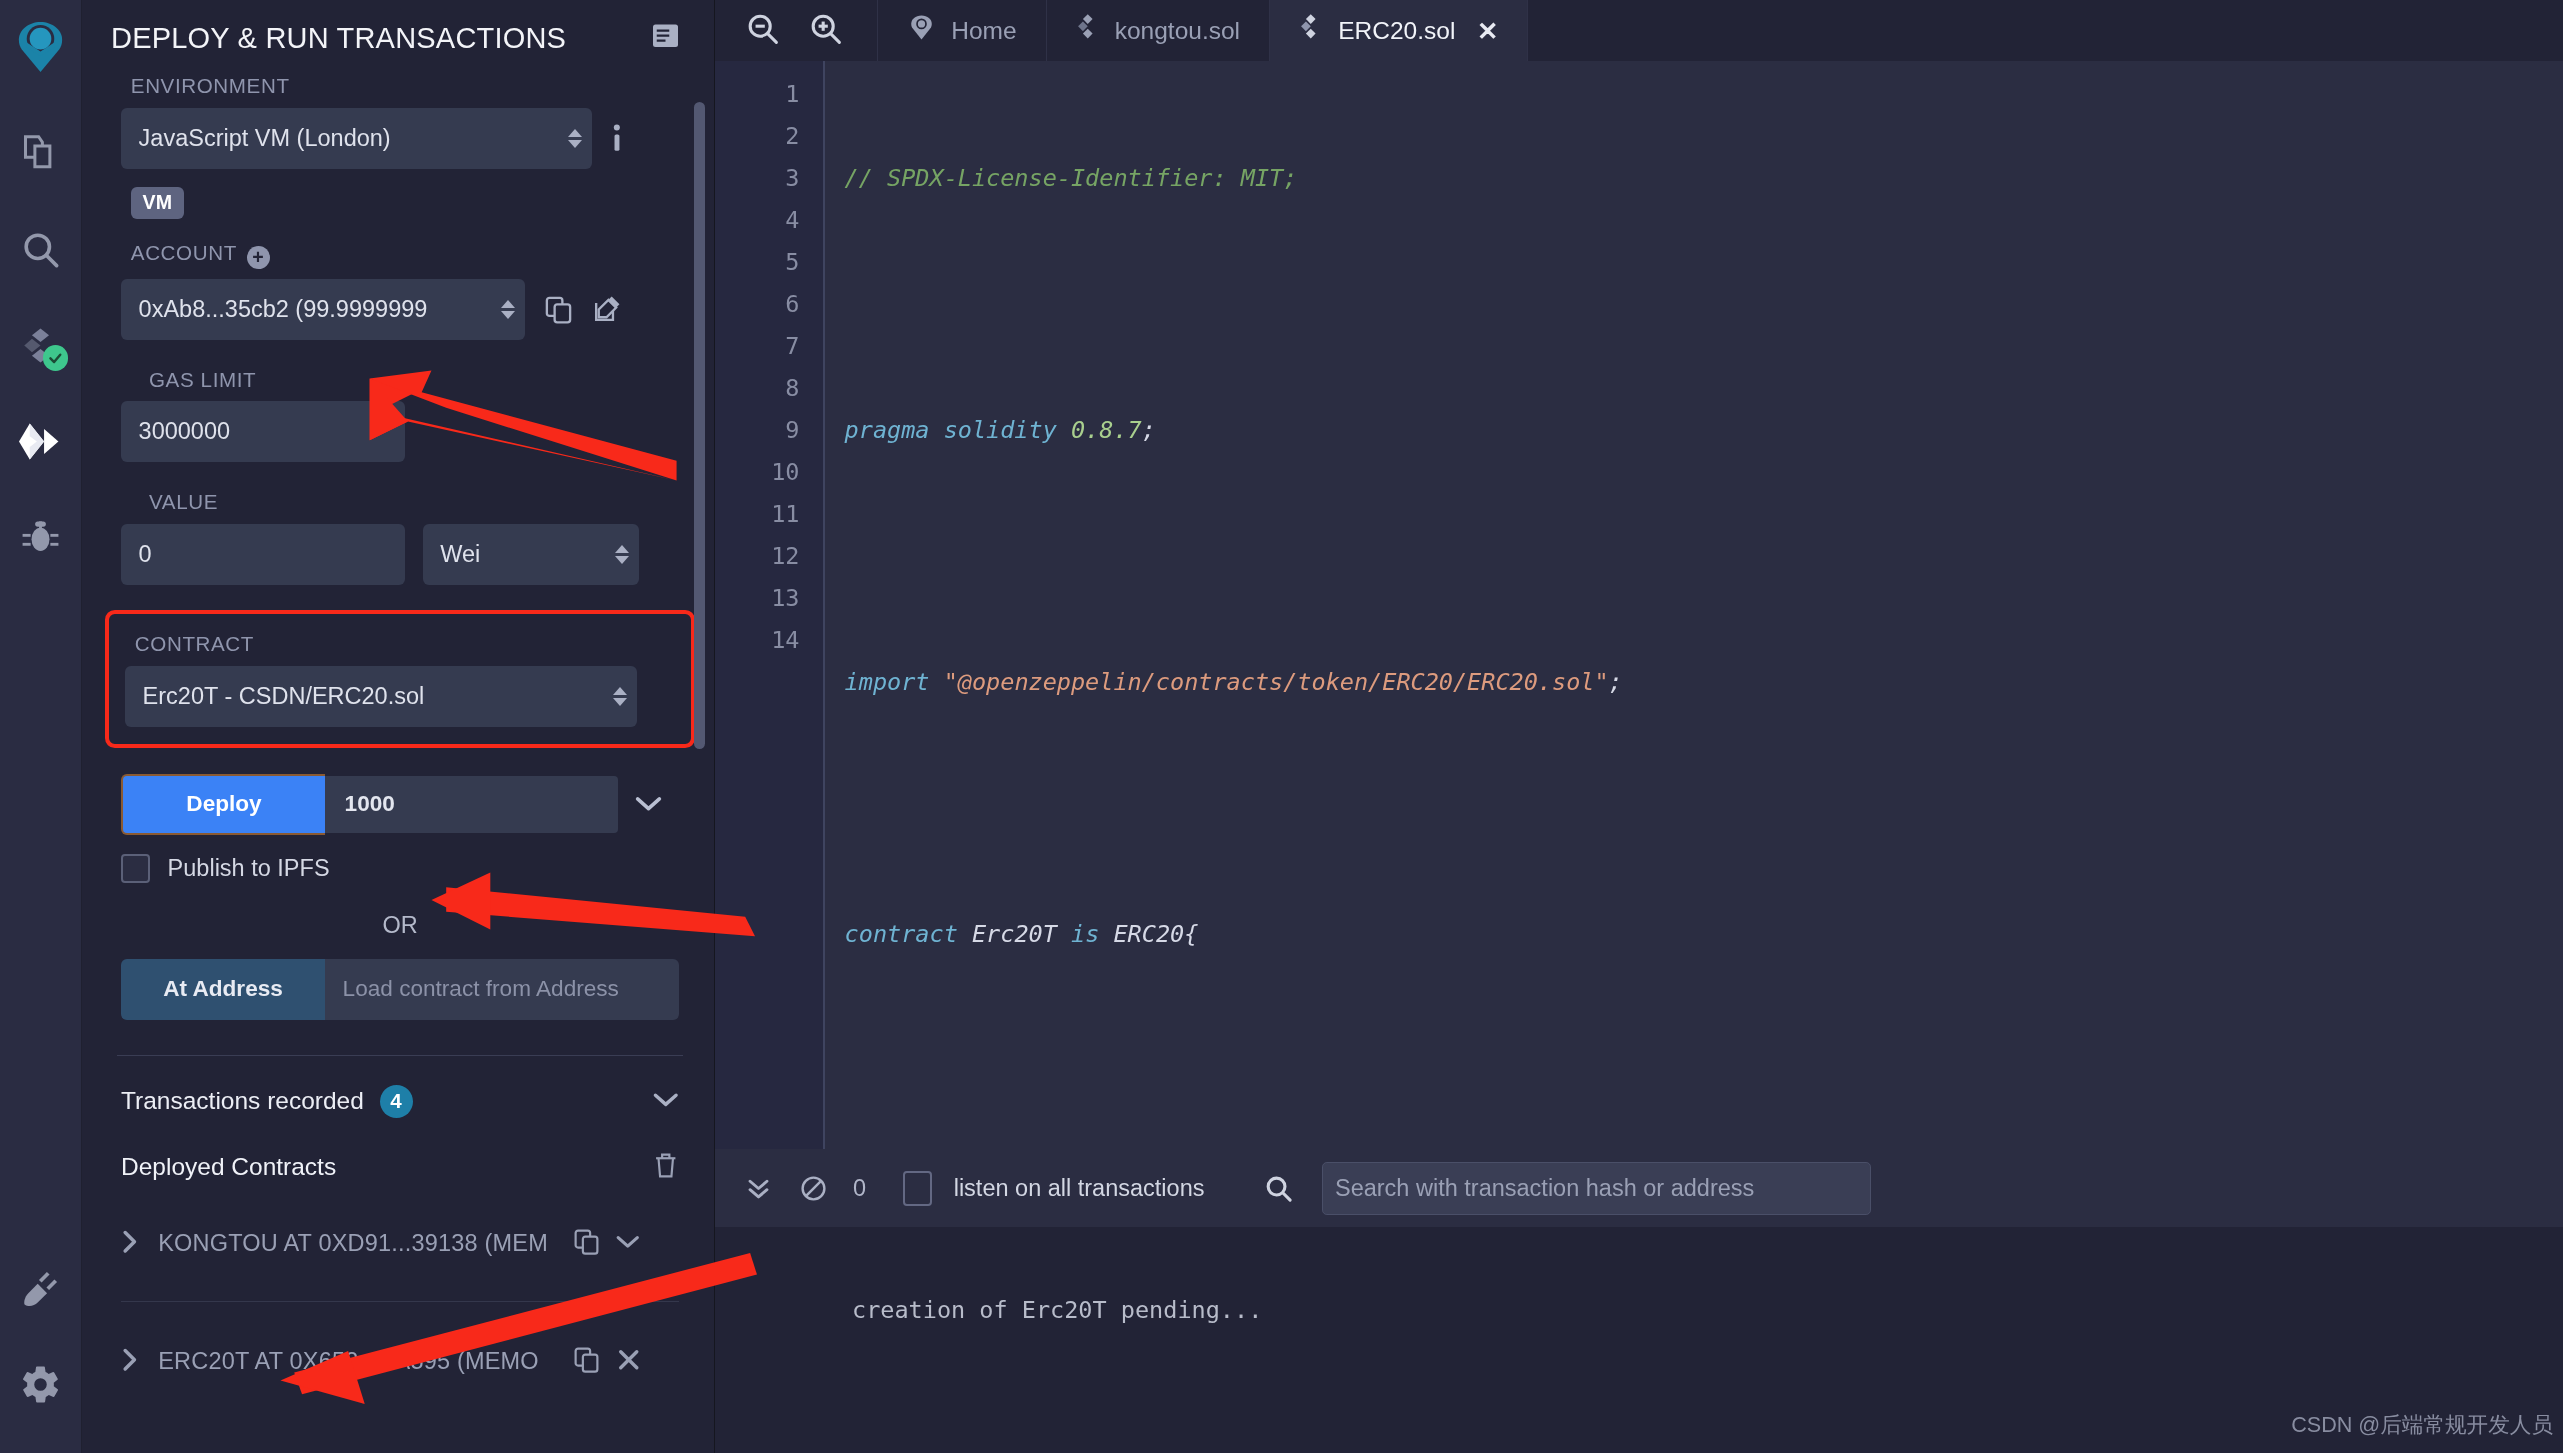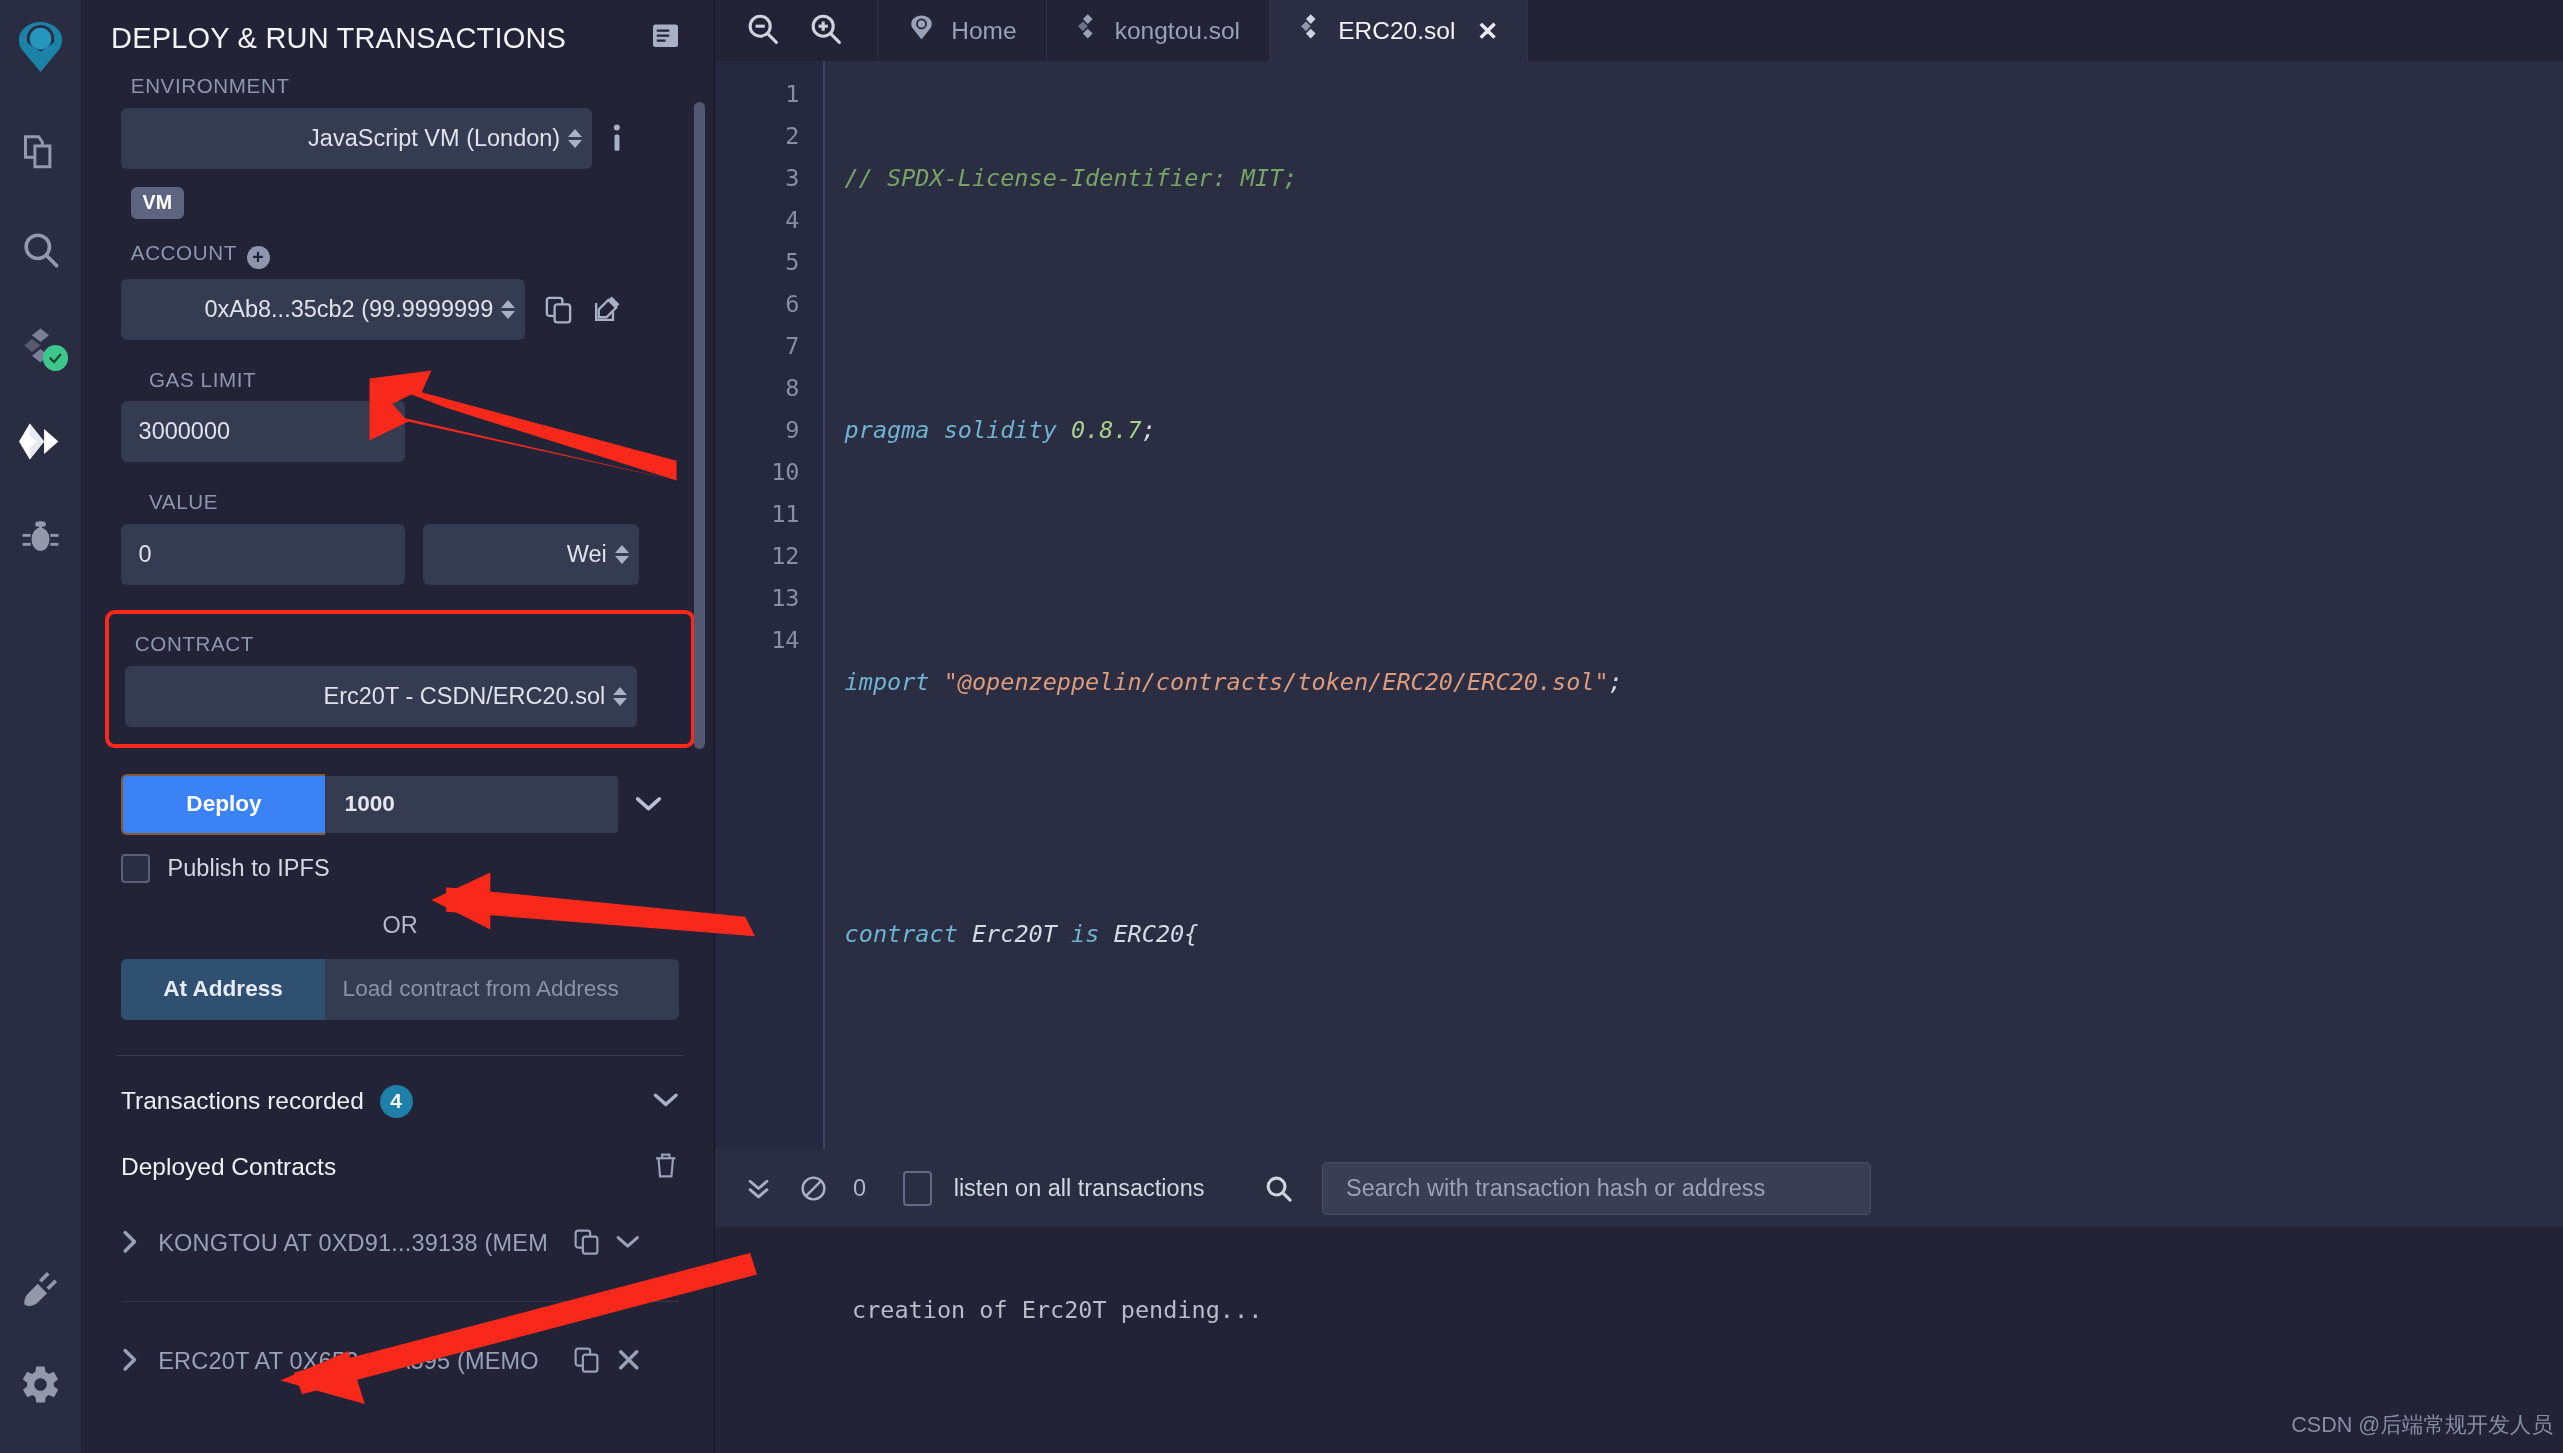--- a/index.html
+++ b/index.html
@@ -58,21 +58,21 @@
   .row-ctrl { display: flex; align-items: center; gap: 17.6px; }
 
   .select, .textbox {
     background: #353b50; border: none; border-radius: 5.9px;
     color: #dfe2ec; font-size: 23.5px;
     height: 61px; padding: 0 17.6px;
     display: flex; align-items: center;
     font-family: "Liberation Sans", sans-serif;
     width: 100%;
   }
-  .select { justify-content: flex-end; padding-right: 10px; }
+  .select { justify-content: space-between; padding-right: 10px; }
   .sel-text { overflow: hidden; white-space: nowrap; text-overflow: clip; }
   .spin { display:flex; flex-direction:column; gap:2.9px; margin-left:7.8px; flex-shrink:0; }
   .spin i { width:0;height:0;border-left:7.8px solid transparent;border-right:7.8px solid transparent; }
   .spin i.up { border-bottom:8.8px solid #aab0c4; }
   .spin i.dn { border-top:8.8px solid #aab0c4; }
 
   .vm-tag {
     display:inline-block; background:#5e6480; color:#fff;
     font-size:19.6px; font-weight:700; border-radius:5.9px;
     padding:4.9px 11.8px; margin: 17.6px 0 0 9.8px;
@@ -210,21 +210,21 @@
     background:#2b2d42;
   }
   .tb-ico { color:#aab0c4; margin-right:25.5px; display:flex; align-items:center; }
   .tb-count { color:#b0b5c8; font-size:23.5px; margin-right:37px; }
   .tb-chk { width:29px;height:35px;border:2px solid #636883;border-radius:3.9px;background:#2b2d42; margin-right:21.6px;}
   .tb-lbl { color:#d3d7e3; font-size:23.5px; margin-right:59px; white-space:nowrap;}
   .tb-search-ico { color:#cfd3e0; margin-right:27.5px; display:flex;align-items:center;}
   .tb-input {
     width:549px; height:53px; background:#3a3e55; border:1px solid #4a4f68;
     border-radius:4.9px; color:#9aa0b5; font-size:23.5px;
-    display:flex; align-items:center; padding-left:23px; white-space:nowrap; overflow:hidden;
+    display:flex; align-items:center; padding-left:12px; white-space:nowrap; overflow:hidden;
   }
   .term-body { flex:1; background:#222336; padding: 69px 0 0 137px; position:relative; }
   .term-line { color:#b8bcca; font-size:23.5px; font-family:"DejaVu Sans Mono", monospace; }
   .watermark {
     position:absolute; right:10px; bottom:13.7px;
     color:#9a9fb3; font-size:21.6px; opacity:.85; white-space:nowrap;text-align:center;
   }
 
   
   .arrows { position:absolute; left:0; top:0; width:2563px; height:1453px; pointer-events:none; }

